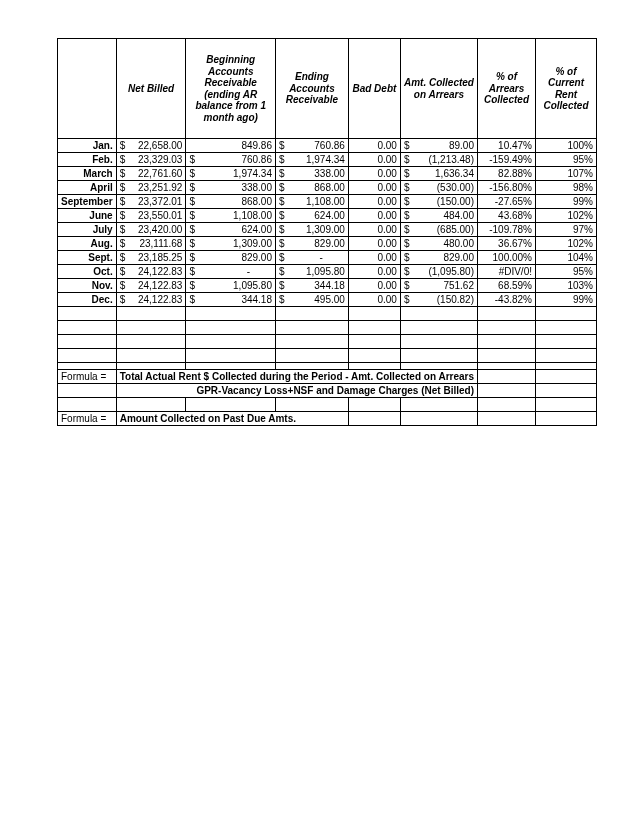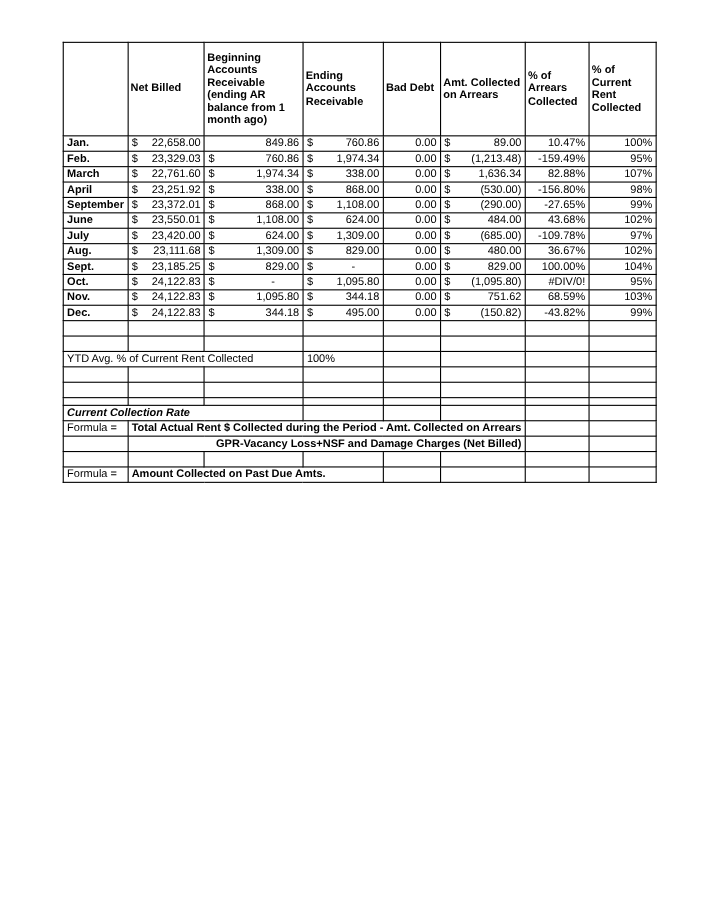--- a/index.html
+++ b/index.html
@@ -23,28 +23,29 @@
     padding: 0 3px;
     height: 14px;
     line-height: 12px;
     white-space: nowrap;
     overflow: hidden;
     vertical-align: middle;
     text-align: left;
   }
   .hcell {
     font-weight: bold;
-    text-align: left;
+    text-align: center;
     vertical-align: middle;
     white-space: normal;
     line-height: 11.5px;
-    height: 85px;
+    height: 100px;
     padding: 1px 2px;
+    font-style: italic;
   }
-  .month { font-weight: bold; }
+  .month { font-weight: bold; text-align: right; }
   .acct-wrap { display: flex; justify-content: space-between; }
   .acct-wrap .sym { text-align: left; }
   .acct-wrap .val { text-align: right; }
   .acct-wrap .val.dash { padding-right: 22px; }
   .left { text-align: left; }
   .right { text-align: right; margin-top: 14px; }
   .title { font-weight: bold; font-style: italic; }
   .formula-text { overflow: visible; font-weight: bold; }
   tr.short td { height: 7px; }
 </style>
@@ -279,21 +280,21 @@
             </td>
             <td class="num">
               <div class="acct-wrap">
                 <span class="sym"></span>
                 <span class="val">0.00</span>
               </div>
             </td>
             <td class="num">
               <div class="acct-wrap">
                 <span class="sym">$</span>
-                <span class="val">(290.00)</span>
+                <span class="val">(150.00)</span>
               </div>
             </td>
             <td class="num">
               <div class="acct-wrap">
                 <span class="sym"></span>
                 <span class="val">-27.65%</span>
               </div>
             </td>
             <td class="num">
               <div class="acct-wrap">
@@ -631,28 +632,20 @@
             <td></td>
             <td></td>
             <td></td>
             <td></td>
             <td></td>
             <td></td>
             <td></td>
             <td></td>
           </tr>
           <tr>
-            <td colspan="3" class="left">YTD Avg. % of Current Rent Collected</td>
-            <td class="left">100%</td>
-            <td></td>
-            <td></td>
-            <td></td>
-            <td></td>
-          </tr>
-          <tr>
             <td></td>
             <td></td>
             <td></td>
             <td></td>
             <td></td>
             <td></td>
             <td></td>
             <td></td>
           </tr>
           <tr>
@@ -662,28 +655,20 @@
             <td></td>
             <td></td>
             <td></td>
             <td></td>
             <td></td>
           </tr>
           <tr class="short">
             <td></td>
             <td></td>
             <td></td>
-            <td></td>
-            <td></td>
-            <td></td>
-            <td></td>
-            <td></td>
-          </tr>
-          <tr>
-            <td colspan="3" class="left title">Current Collection Rate</td>
             <td></td>
             <td></td>
             <td></td>
             <td></td>
             <td></td>
           </tr>
           <tr>
             <td class="left">Formula =</td>
             <td colspan="5" class="formula-text left">Total Actual Rent $ Collected during the Period - Amt. Collected on Arrears</td>
             <td></td>

